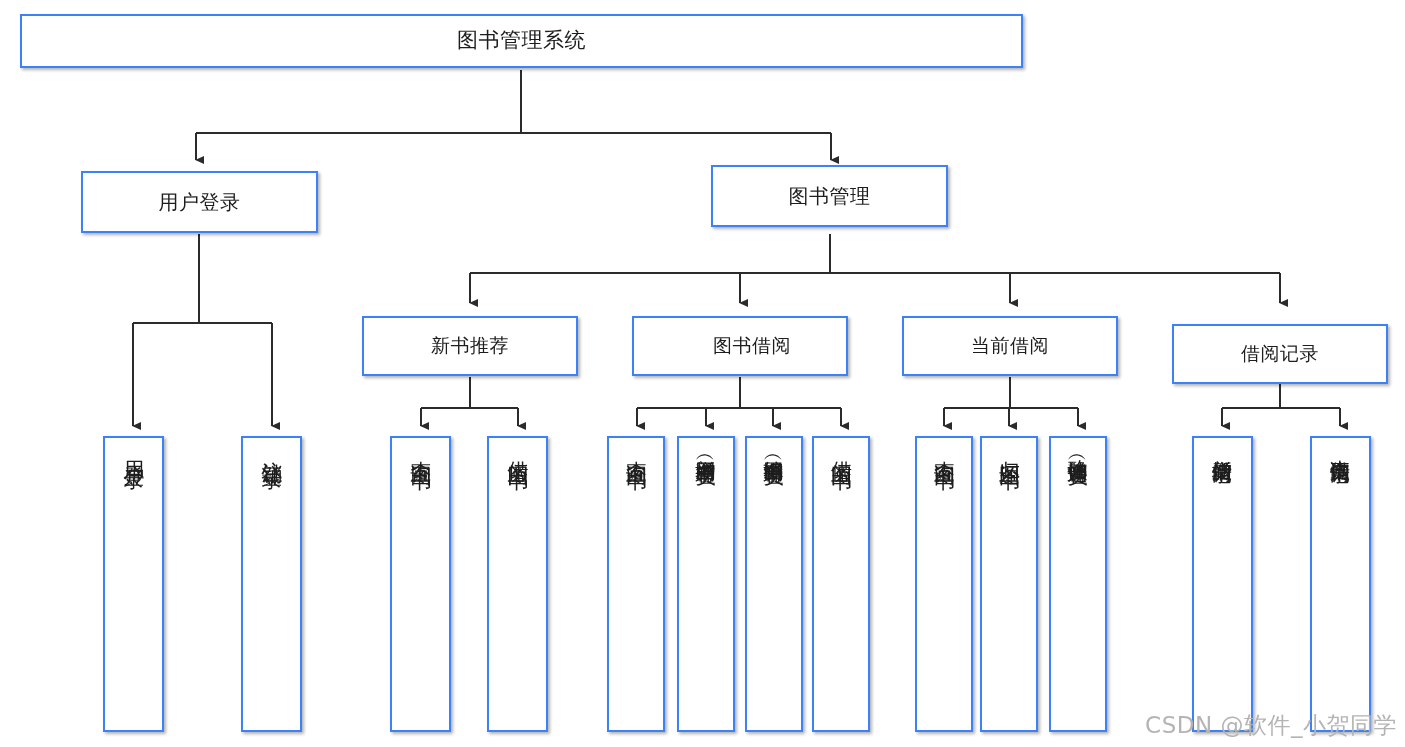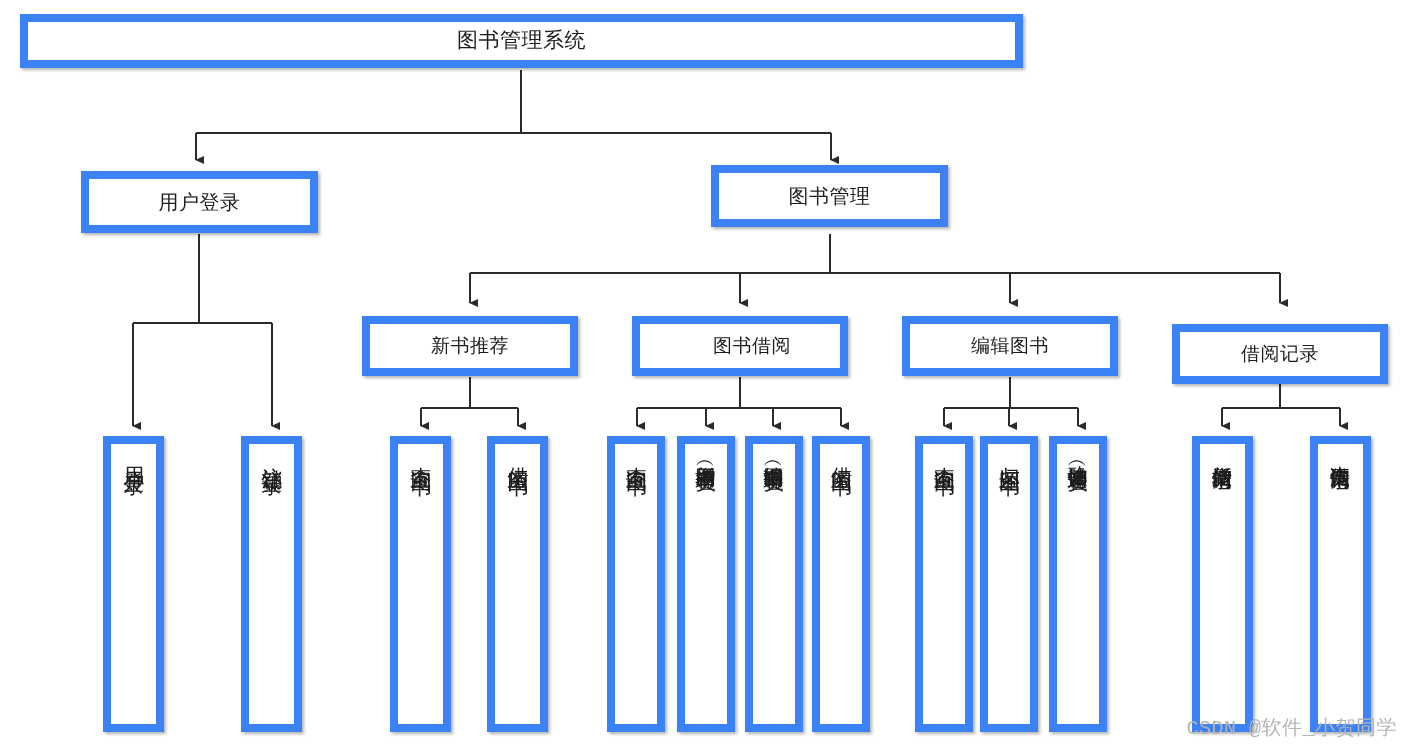--- a/index.html
+++ b/index.html
@@ -23,21 +23,21 @@
     position: absolute;
     top: 0;
     left: 0;
     width: 1405px;
     height: 747px;
   }
   .node-box {
     position: absolute;
     box-sizing: border-box;
     background: #ffffff;
-    border: 8px solid #3b82f6;
+    border: 2px solid #3b82f6;
     box-shadow: 2px 2px 3px rgba(0,0,0,0.30);
     display: flex;
     align-items: center;
     justify-content: center;
     overflow: hidden;
   }
   .node-label {
     color: #1d1d1d;
     text-align: center;
     line-height: 1.12;
@@ -59,26 +59,25 @@
     -webkit-text-orientation: upright;
     white-space: nowrap;
     letter-spacing: 3px;
     line-height: 1;
   }
   .node-leaf.leaf-tall .node-label { font-size: 20px; letter-spacing: 1px; }
   #watermark {
     position: absolute;
     right: 8px;
     bottom: 6px;
-    font-size: 20px;
+    font-size: 23px;
     color: #b4b4b4;
     letter-spacing: 0.5px;
     white-space: nowrap;
     pointer-events: none;
-    font-family: Liberation Mono, monospace;
   }
 </style>
 </head>
 <body>
 
 <div id="diagram-root">
 
   <svg id="tree-svg" viewBox="0 0 1405 747" xmlns="http://www.w3.org/2000/svg">
     <defs>
       <marker id="arrowhead" markerWidth="9" markerHeight="9" refX="4.5" refY="8.2" orient="auto" markerUnits="userSpaceOnUse">
@@ -142,21 +141,21 @@
     <span class="node-label">图书管理</span>
   </div>
 
   <div class="node-box node-l3" style="left:362px; top:316px; width:216px; height:60px;">
     <span class="node-label">新书推荐</span>
   </div>
   <div class="node-box node-l3" style="left:632px; top:316px; width:216px; height:60px;padding-left:24px;">
     <span class="node-label">图书借阅</span>
   </div>
   <div class="node-box node-l3" style="left:902px; top:316px; width:216px; height:60px;">
-    <span class="node-label">编辑图书</span>
+    <span class="node-label">当前借阅</span>
   </div>
   <div class="node-box node-l3" style="left:1172px; top:324px; width:216px; height:60px;">
     <span class="node-label">借阅记录</span>
   </div>
 
   <div class="node-box node-leaf" style="left:103px; top:436px; width:61px; height:296px;">
     <span class="node-label">用户登录</span>
   </div>
   <div class="node-box node-leaf" style="left:241px; top:436px; width:61px; height:296px;">
     <span class="node-label">注销登录</span>

